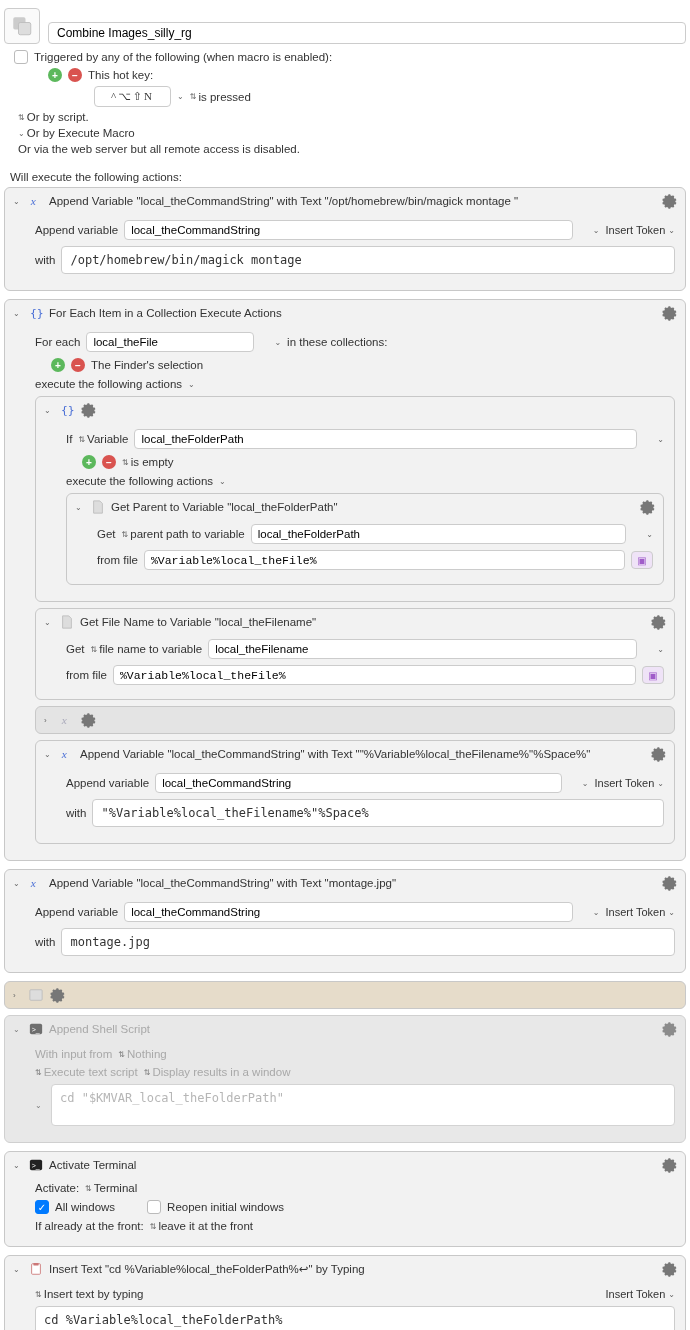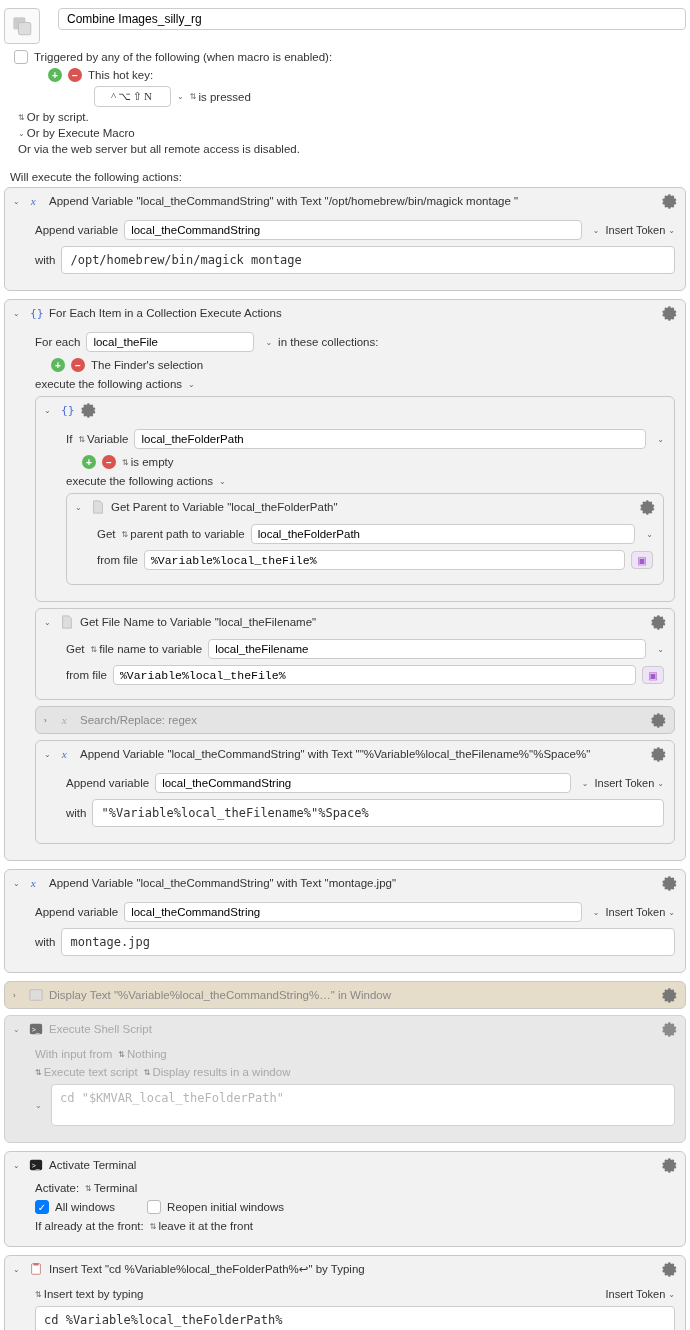--- a/index.html
+++ b/index.html
@@ -1,18 +1,18 @@
 <!DOCTYPE html>
 <html><head>
 <meta charset="utf-8">
 <style>
 * { box-sizing: border-box; margin: 0; padding: 0; }
 body { font-family: -apple-system, BlinkMacSystemFont, "Helvetica Neue", sans-serif; font-size: 12px; color: #333; background: #fff; width: 690px; padding: 8px 4px; }
 .row { display: flex; align-items: center; gap: 4px; }
-.macro-header { display: flex; align-items: flex-start; gap: 18px; margin-bottom: 6px; }
+.macro-header { display: flex; align-items: flex-end; gap: 8px; margin-bottom: 6px; }
 .macro-icon { width: 36px; height: 36px; display: flex; align-items: center; justify-content: center; border: 1px solid #ccc; border-radius: 4px; background: #fafafa; }
 .macro-icon svg { width: 28px; height: 28px; }
 .macro-title { flex: 1; border: 1px solid #ccc; border-radius: 4px; padding: 4px 8px; height: 22px; font-size: 12px; }
 .checkbox { width: 14px; height: 14px; border: 1px solid #bbb; border-radius: 3px; background: #fff; display: inline-flex; align-items: center; justify-content: center; flex-shrink: 0; }
 .checkbox.checked { background: #007aff; border-color: #007aff; color: #fff; font-size: 10px; }
 .trigger-section { font-size: 11.5px; margin-bottom: 16px; }
 .trigger-row { display: flex; align-items: center; gap: 6px; margin: 4px 0 4px 14px; }
 .trigger-row.indent2 { margin-left: 44px; }
 .plus-icon, .minus-icon { width: 14px; height: 14px; border-radius: 50%; display: inline-flex; align-items: center; justify-content: center; font-size: 10px; font-weight: bold; flex-shrink: 0; }
 .plus-icon { background: #5cb85c; color: #fff; }
@@ -37,21 +37,21 @@
 .sub-action { border: 1px solid #c8c8c8; border-radius: 6px; background: #f2f2f2; margin: 6px 0; }
 .collapsed-row { background: #e4e4e4; border: 1px solid #c8c8c8; border-radius: 6px; padding: 5px 8px; display: flex; align-items: center; gap: 6px; font-size: 11.5px; color: #888; margin: 6px 0; }
 .collapsed-row .title { flex: 1; }
 .disabled-block { opacity: 0.85; }
 .disabled-block .action-header, .disabled-block .action-body { color: #9a9a9a; }
 .display-disabled { background: #e6dcca; }
 .shell-disabled { background: #e4e4e4; }
 .shell-disabled .textarea { color: #aaa; }
 .folder-btn { width: 22px; height: 18px; border: 1px solid #ccc; border-radius: 4px; background: #efe3f7; display: flex; align-items: center; justify-content: center; color: #a05cc9; font-size: 10px; }
 .flex-grow { flex: 1; }
-.select-wrap { display: flex; align-items: center; gap: 11px; flex: 1; }
+.select-wrap { display: flex; align-items: center; gap: 20px; flex: 1; }
 .select-wrap .text-input { flex: 1; }
 .small-select { display: inline-flex; align-items: center; gap: 2px; }
 </style>
 </head>
 <body>
 
 <div class="macro-header">
   <div class="macro-icon">
     <svg viewBox="0 0 32 32">
         <rect x="6" y="6" width="14" height="14" rx="2" fill="#ccc"></rect>
@@ -255,21 +255,20 @@
           <span class="folder-btn">▣</span>
         </div>
       </div>
     </div>
 
     <div class="collapsed-row">
       <span class="disclosure">›</span>
       <svg class="action-type-icon" viewBox="0 0 16 16">
           <text x="2" y="12" font-size="13" font-style="italic" fill="#aab" font-family="serif">x</text>
         </svg>
-      <span class="title">Search/Replace: regex</span>
       <svg class="gear-icon" viewBox="0 0 16 16">
           <path fill="currentColor" d="M8 5a3 3 0 100 6 3 3 0 000-6zm6.4 3l1-.8-.6-1.6-1.3.2a5 5 0 00-.7-1.2l.5-1.2L12 2.2l-1 .8a5 5 0 00-1.4-.4L9.2 1.3H7.5l-.4 1.3a5 5 0 00-1.4.4l-1-.8L3.4 3.4l.5 1.2a5 5 0 00-.7 1.2l-1.3-.2-.6 1.6 1 .8v1l-1 .8.6 1.6 1.3-.2c.2.4.4.8.7 1.2l-.5 1.2 1.3 1.2 1-.8c.4.2.9.3 1.4.4l.4 1.3h1.7l.4-1.3c.5-.1 1-.2 1.4-.4l1 .8 1.3-1.2-.5-1.2c.3-.4.5-.8.7-1.2l1.3.2.6-1.6-1-.8v-1z"></path>
         </svg>
     </div>
 
     <div class="sub-action">
       <div class="action-header">
         <span class="disclosure">⌄</span>
         <svg class="action-type-icon" viewBox="0 0 16 16">
             <text x="2" y="12" font-size="13" font-style="italic" fill="#4a6fd6" font-family="serif">x</text>
@@ -328,34 +327,33 @@
       <div class="textarea flex-grow">montage.jpg</div>
     </div>
   </div>
 </div>
 
 <div class="collapsed-row display-disabled">
   <span class="disclosure">›</span>
   <svg class="action-type-icon" viewBox="0 0 16 16">
       <rect x="1" y="2" width="14" height="12" rx="1" fill="#ddd" stroke="#bbb"></rect>
     </svg>
-  <span class="title">Display Text "%Variable%local_theCommandString%…" in Window</span>
   <svg class="gear-icon" viewBox="0 0 16 16">
       <path fill="currentColor" d="M8 5a3 3 0 100 6 3 3 0 000-6zm6.4 3l1-.8-.6-1.6-1.3.2a5 5 0 00-.7-1.2l.5-1.2L12 2.2l-1 .8a5 5 0 00-1.4-.4L9.2 1.3H7.5l-.4 1.3a5 5 0 00-1.4.4l-1-.8L3.4 3.4l.5 1.2a5 5 0 00-.7 1.2l-1.3-.2-.6 1.6 1 .8v1l-1 .8.6 1.6 1.3-.2c.2.4.4.8.7 1.2l-.5 1.2 1.3 1.2 1-.8c.4.2.9.3 1.4.4l.4 1.3h1.7l.4-1.3c.5-.1 1-.2 1.4-.4l1 .8 1.3-1.2-.5-1.2c.3-.4.5-.8.7-1.2l1.3.2.6-1.6-1-.8v-1z"></path>
     </svg>
 </div>
 
 <div class="action-block shell-disabled disabled-block">
   <div class="action-header">
     <span class="disclosure">⌄</span>
     <svg class="action-type-icon" viewBox="0 0 16 16">
         <rect x="1" y="2" width="14" height="12" rx="2" fill="#555"></rect>
         <text x="3" y="11" font-size="8" fill="#fff">&gt;_</text>
       </svg>
-    <span class="title">Execute Shell Script</span>
+    <span class="title">Append Shell Script</span>
     <svg class="gear-icon" viewBox="0 0 16 16">
         <path fill="currentColor" d="M8 5a3 3 0 100 6 3 3 0 000-6zm6.4 3l1-.8-.6-1.6-1.3.2a5 5 0 00-.7-1.2l.5-1.2L12 2.2l-1 .8a5 5 0 00-1.4-.4L9.2 1.3H7.5l-.4 1.3a5 5 0 00-1.4.4l-1-.8L3.4 3.4l.5 1.2a5 5 0 00-.7 1.2l-1.3-.2-.6 1.6 1 .8v1l-1 .8.6 1.6 1.3-.2c.2.4.4.8.7 1.2l-.5 1.2 1.3 1.2 1-.8c.4.2.9.3 1.4.4l.4 1.3h1.7l.4-1.3c.5-.1 1-.2 1.4-.4l1 .8 1.3-1.2-.5-1.2c.3-.4.5-.8.7-1.2l1.3.2.6-1.6-1-.8v-1z"></path>
       </svg>
   </div>
   <div class="action-body">
     <div class="field-row">
       <span>With input from</span>
       <span class="small-select">
           <span class="select-caret">⇅</span>
           <span>Nothing</span>

